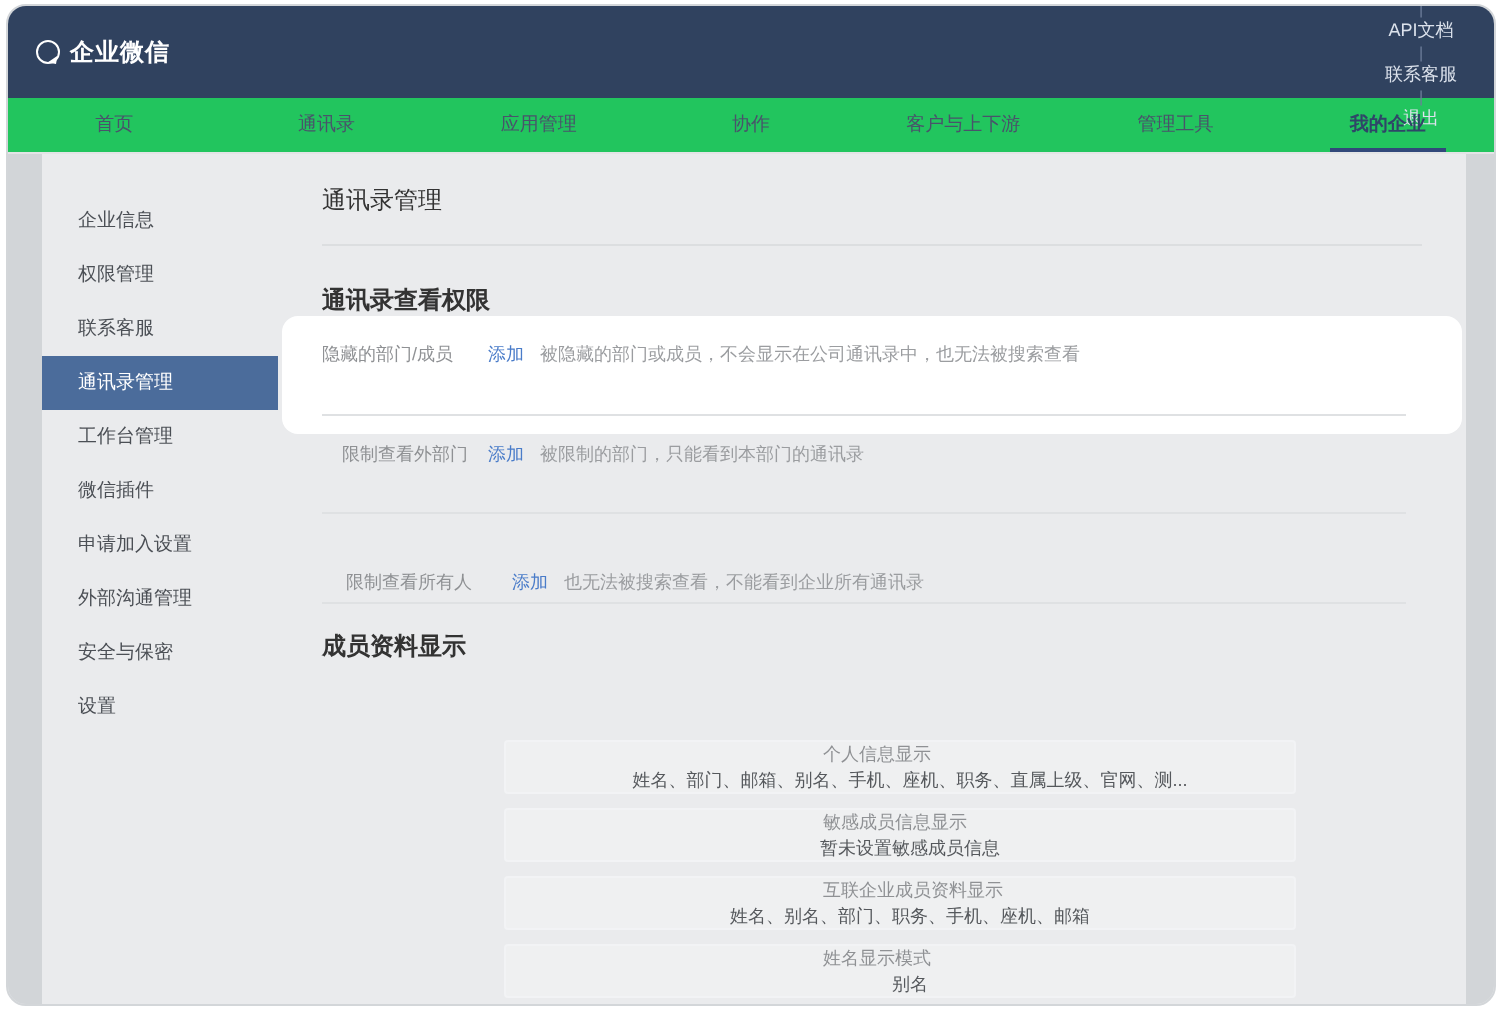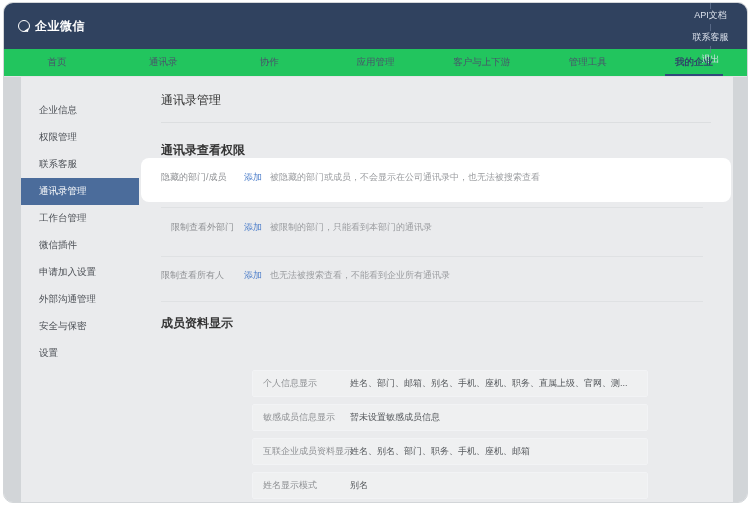--- a/index.html
+++ b/index.html
@@ -38,36 +38,36 @@
   .side-item { height:27px; display:flex; align-items:center; padding-left:18px;
                font-size:9.5px; color:#4b4f55; cursor:pointer; white-space:nowrap; }
   .side-item.active { background:#4b6c9b; color:#fff; }
 
   .content { flex:1; position:relative; overflow:hidden; }
   .page-title { position:absolute; left:22px; top:15px; font-size:12px; font-weight:500; color:#333; }
   .title-divider { position:absolute; left:22px; right:22px; top:45px; border-top:1px solid #dcdee0; }
   .section-h { position:absolute; left:22px; font-size:12px; font-weight:700; color:#333; }
   #sec1-h { top:65px; } #sec2-h { top:238px; }
 
-  .band { position:absolute; left:2px; right:2px; top:81px; height:44px;
+  .band { position:absolute; left:2px; right:2px; top:81px; height:59px;
           background:#fff; border-radius:8px; padding:13px 0 0 20px; }
 
   .perm-row { display:flex; align-items:flex-start; font-size:9px; white-space:nowrap; }
   .perm-label { width:83px; color:#8f9194; flex-shrink:0; }
   .perm-action { color:#4a7cc9; margin-right:8px; cursor:pointer; }
   .perm-desc { color:#9b9da0; }
   .abs-row { position:absolute; left:22px; right:20px; }
-  #row2 { top:144px;text-align:center; } #row3 { top:192px; } #row4 { top:271px; }
+  #row2 { top:144px;text-align:center; } #row3 { top:208px;margin-left:12px; } #row4 { top:271px; }
   .divider { position:absolute; left:22px; right:30px; border-top:1px solid #dfe1e3; }
   #div-a { top:130px; } #div-b { top:179px; } #div-c { top:224px; }
 
   .ptable { position:absolute; left:113px; top:293px; width:396px; }
   .trow { height:27px; border:1px solid #f2f3f5; border-radius:2px; margin-bottom:7px;
           background:rgba(255,255,255,.25); display:flex; align-items:center;
-          padding-left:10px; font-size:9px; white-space:nowrap; overflow:hidden; }
+          padding-left:10px; font-size:9px; white-space:nowrap; overflow:hidden;flex-direction:column; }
   .tlabel { width:87px; color:#8f9194; flex-shrink:0; }
   .tvalue { color:#55585c; }
 </style>
 </head>
 <body>
 
 <div class="window">
 
   <div class="navbar">
     <div class="logo">
@@ -86,24 +86,24 @@
   </div>
 
   <div class="tabrow">
     <div class="tab">
         <span>首页</span>
       </div>
     <div class="tab">
         <span>通讯录</span>
       </div>
     <div class="tab">
-        <span>协作</span>
+        <span>应用管理</span>
       </div>
     <div class="tab">
-        <span>应用管理</span>
+        <span>协作</span>
       </div>
     <div class="tab">
         <span>客户与上下游</span>
       </div>
     <div class="tab">
         <span>管理工具</span>
       </div>
     <div class="tab active">
         <span>我的企业</span>
         <span class="underline"></span>

